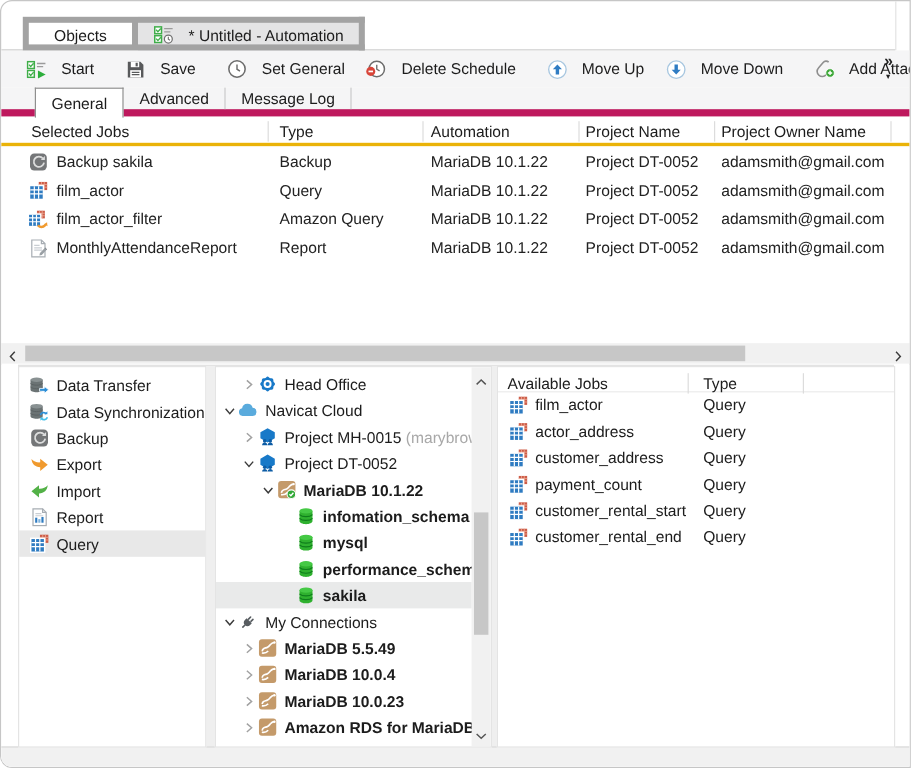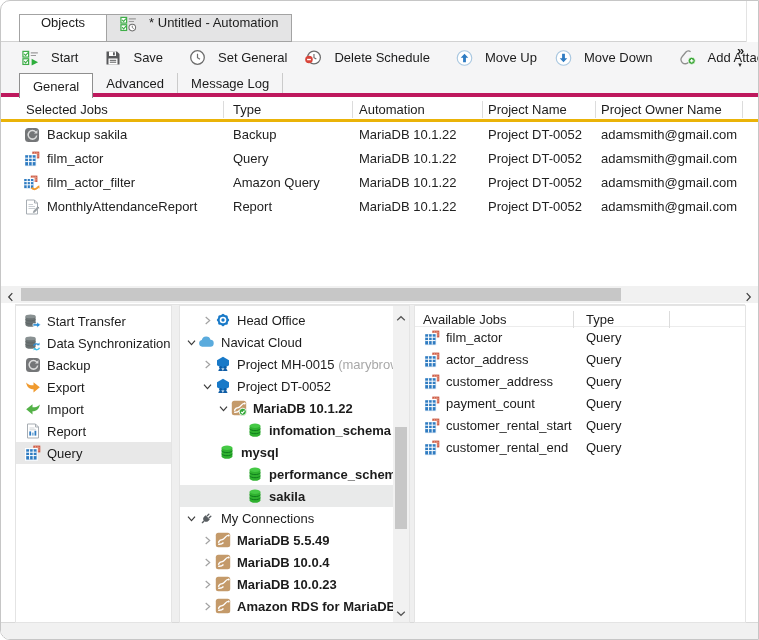--- a/index.html
+++ b/index.html
@@ -2,36 +2,36 @@
 <html style="--accent_green: #3fae49; --table_blue: #2e7bc1; --table_red: #cd5c48; --mariadb_tan: #c49a6a; --database_green: #2fb12f; --cloud_blue: #5aabdd; --project_blue: #1879c8; --export_orange: #f09a2e; --import_green: #53b147; --arrow_blue: #2f7cc3; --attachment_green: #3aa635; --delete_red: #d8453a; --selection_gray: #e8e8e8; --toolbar_bg: #f5f5f6; --suffix_gray: #a8a8a8;"><head>
 <meta charset="utf-8">
 <style>
 *{margin:0;padding:0;box-sizing:border-box}
 html,body{width:759px;height:640px;overflow:hidden}
 body{font-family:"Liberation Sans","DejaVu Sans",sans-serif;font-size:13px;color:#1c1c1c;background:#fff}
 .window{position:absolute;inset:0;background:#fff;border:1px solid #c6c6c6;border-radius:10px 0 0 10px;overflow:hidden}
 
 
 .tabbar{position:absolute;top:13px;left:18px;height:28px;display:flex;z-index:3}
-.tab{display:flex;align-items:flex-start;gap:6px;padding:0 13px;border:1px solid #a3a3a3;background:#fff;white-space:nowrap}
+.tab{display:flex;align-items:flex-end;gap:6px;padding:0 13px;border:5px solid #a3a3a3;background:#fff;white-space:nowrap}
 .tab+.tab{border-left:none}
 .tab.active{background:#e4e4e5}
 .tabline{position:absolute;top:40px;left:0;width:745px;height:1px;background:#d2d2d2;z-index:2}
 .tabedge{position:absolute;top:0;left:745px;width:1px;height:41px;background:#e3e3e3}
 
 
 .toolbar{position:absolute;top:41px;left:0;right:0;height:31px;background:var(--toolbar_bg,#f5f5f6);display:flex;align-items:center;padding-left:12px}
 .tbtn{display:flex;align-items:center;gap:6px;padding:0 9px;height:26px;white-space:nowrap;cursor:default}
 .tsep{width:1px;height:18px;background:#d7d7d7;margin:0 4px}
 .tb-overflow{position:absolute;right:7px;top:3px;width:22px;text-align:center;line-height:11px}
 .tb-overflow .chev{font-size:13px;font-weight:bold;letter-spacing:-1px;color:#222}
 .tb-overflow .drop{font-size:7px;color:#222;margin-top:3px}
 
 
-.subtabs{position:absolute;top:72px;left:0;right:0;height:24px;background:var(--toolbar_bg,#f5f5f6);border-bottom:4px solid #be185d;display:flex;padding-left:18px;z-index:2}
+.subtabs{position:absolute;top:72px;left:0;right:0;height:24px;background:var(--toolbar_bg,#f5f5f6);border-bottom:6px solid #be185d;display:flex;padding-left:28px;z-index:2}
 .stab{display:flex;align-items:center;padding:0 13px;height:100%;border-right:1px solid #cbcbcb;white-space:nowrap}
 .stab.active{background:#fff;border:1px solid #8f8f8f;border-bottom:none;height:25px;margin-bottom:-1px;z-index:3}
 
 
 .grid-header{position:absolute;top:96px;left:0;right:0;height:25px;border-bottom:3px solid #eab308;background:#fff}
 .gh-cell{position:absolute;top:5px;white-space:nowrap}
 .gh-div{position:absolute;top:4px;width:1px;height:17px;background:#dcdcdc}
 .grid-body{position:absolute;top:121px;left:0;right:0;height:164px;background:#fff}
 .grow{position:relative;height:24px}
 .gcell{position:absolute;top:5px;white-space:nowrap;color:#222}
@@ -299,21 +299,21 @@
     <div class="panel sidebarpanel" id="sidebar">
         <div class="srow">
           <span class="icn">
             <svg width="18" height="16" viewBox="0 0 18 16">
               <path d="M1.5 3.2v8.8c0 1.2 2.4 2.2 5.4 2.2s5.4-1 5.4-2.2V3.2" fill="#6b7374"></path>
               <ellipse cx="6.9" cy="3.2" rx="5.4" ry="2" fill="#899192"></ellipse>
               <path d="M1.5 6.5c1.1.9 3.1 1.5 5.4 1.5s4.3-.6 5.4-1.5 M1.5 9.6c1.1.9 3.1 1.5 5.4 1.5s4.3-.6 5.4-1.5" fill="none" stroke="#596061" stroke-width="0.8"></path>
               <path d="M9.5 10.8h4.2V9l3.8 3.1-3.8 3.1v-1.8H9.5z" fill="#2c8fd8" stroke="#fff" stroke-width="0.7"></path>
             </svg>
           </span>
-          <span>Start Transfer</span>
+          <span>Data Transfer</span>
         </div>
         <div class="srow">
           <span class="icn">
             <svg width="18" height="16" viewBox="0 0 18 16">
               <path d="M1.5 3.2v8.8c0 1.2 2.4 2.2 5.4 2.2s5.4-1 5.4-2.2V3.2" fill="#6b7374"></path>
               <ellipse cx="6.9" cy="3.2" rx="5.4" ry="2" fill="#899192"></ellipse>
               <path d="M1.5 6.5c1.1.9 3.1 1.5 5.4 1.5s4.3-.6 5.4-1.5 M1.5 9.6c1.1.9 3.1 1.5 5.4 1.5s4.3-.6 5.4-1.5" fill="none" stroke="#596061" stroke-width="0.8"></path>
               <path d="M10.2 11a3.1 3.1 0 0 1 5.3-1" fill="none" stroke="#2c8fd8" stroke-width="1.5"></path>
               <path d="M16.4 7.6v2.7h-2.7z" fill="#2c8fd8"></path>
               <path d="M16.4 13a3.1 3.1 0 0 1-5.3 1" fill="none" stroke="#45c0ea" stroke-width="1.5"></path>
@@ -463,21 +463,21 @@
        <span class="chevslot"></span>
        <span class="icn">
               <svg width="16" height="16" viewBox="0 0 16 16">
                 <path d="M2.6 3.8v8.4c0 1.5 2.4 2.6 5.4 2.6s5.4-1.1 5.4-2.6V3.8" fill="#2fb12f"></path>
                 <path d="M2.6 6.9c1 1 3 1.7 5.4 1.7s4.4-.7 5.4-1.7 M2.6 10c1 1 3 1.7 5.4 1.7s4.4-.7 5.4-1.7" fill="none" stroke="#0f7d1c" stroke-width="1"></path>
                 <ellipse cx="8" cy="3.8" rx="5.4" ry="2.2" fill="#45c945"></ellipse>
               </svg>
             </span>
        <span class="tlabel heavy">infomation_schema</span>
      </div>
-          <div class="trow" style="padding-left:24px">
+          <div class="trow" style="padding-left:52px">
        <span class="chevslot"></span>
        <span class="icn">
               <svg width="16" height="16" viewBox="0 0 16 16">
                 <path d="M2.6 3.8v8.4c0 1.5 2.4 2.6 5.4 2.6s5.4-1.1 5.4-2.6V3.8" fill="#2fb12f"></path>
                 <path d="M2.6 6.9c1 1 3 1.7 5.4 1.7s4.4-.7 5.4-1.7 M2.6 10c1 1 3 1.7 5.4 1.7s4.4-.7 5.4-1.7" fill="none" stroke="#0f7d1c" stroke-width="1"></path>
                 <ellipse cx="8" cy="3.8" rx="5.4" ry="2.2" fill="#45c945"></ellipse>
               </svg>
             </span>
        <span class="tlabel heavy">mysql</span>
      </div>

